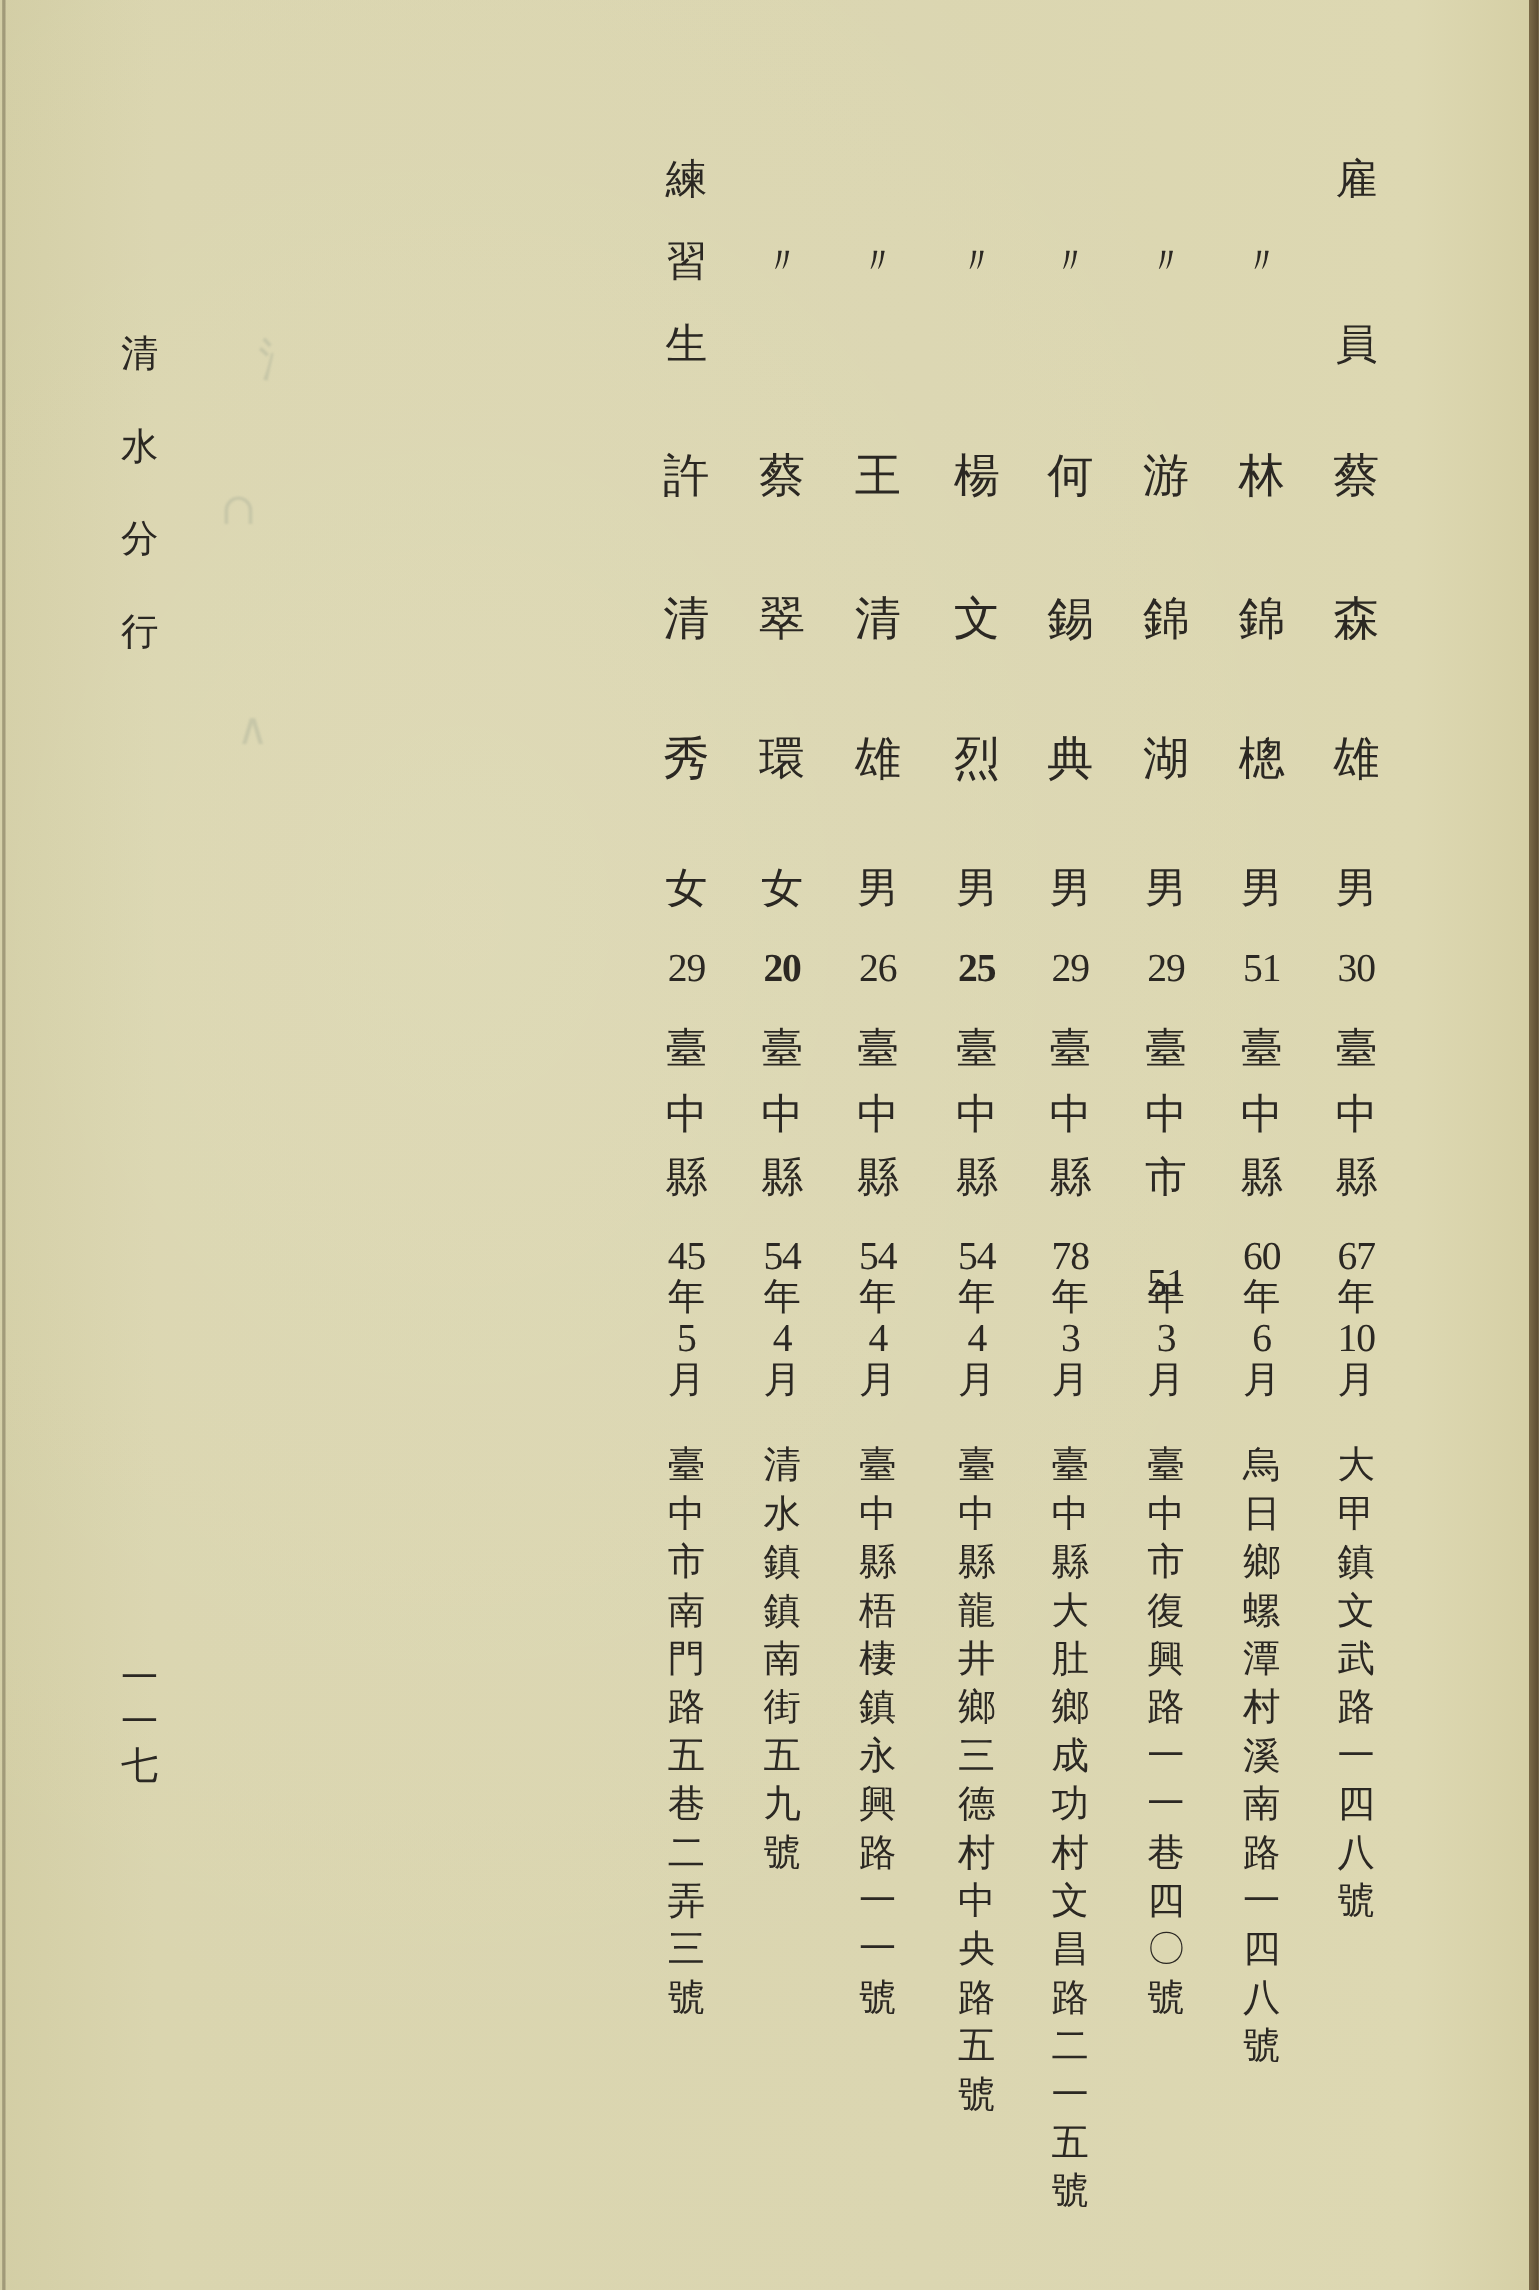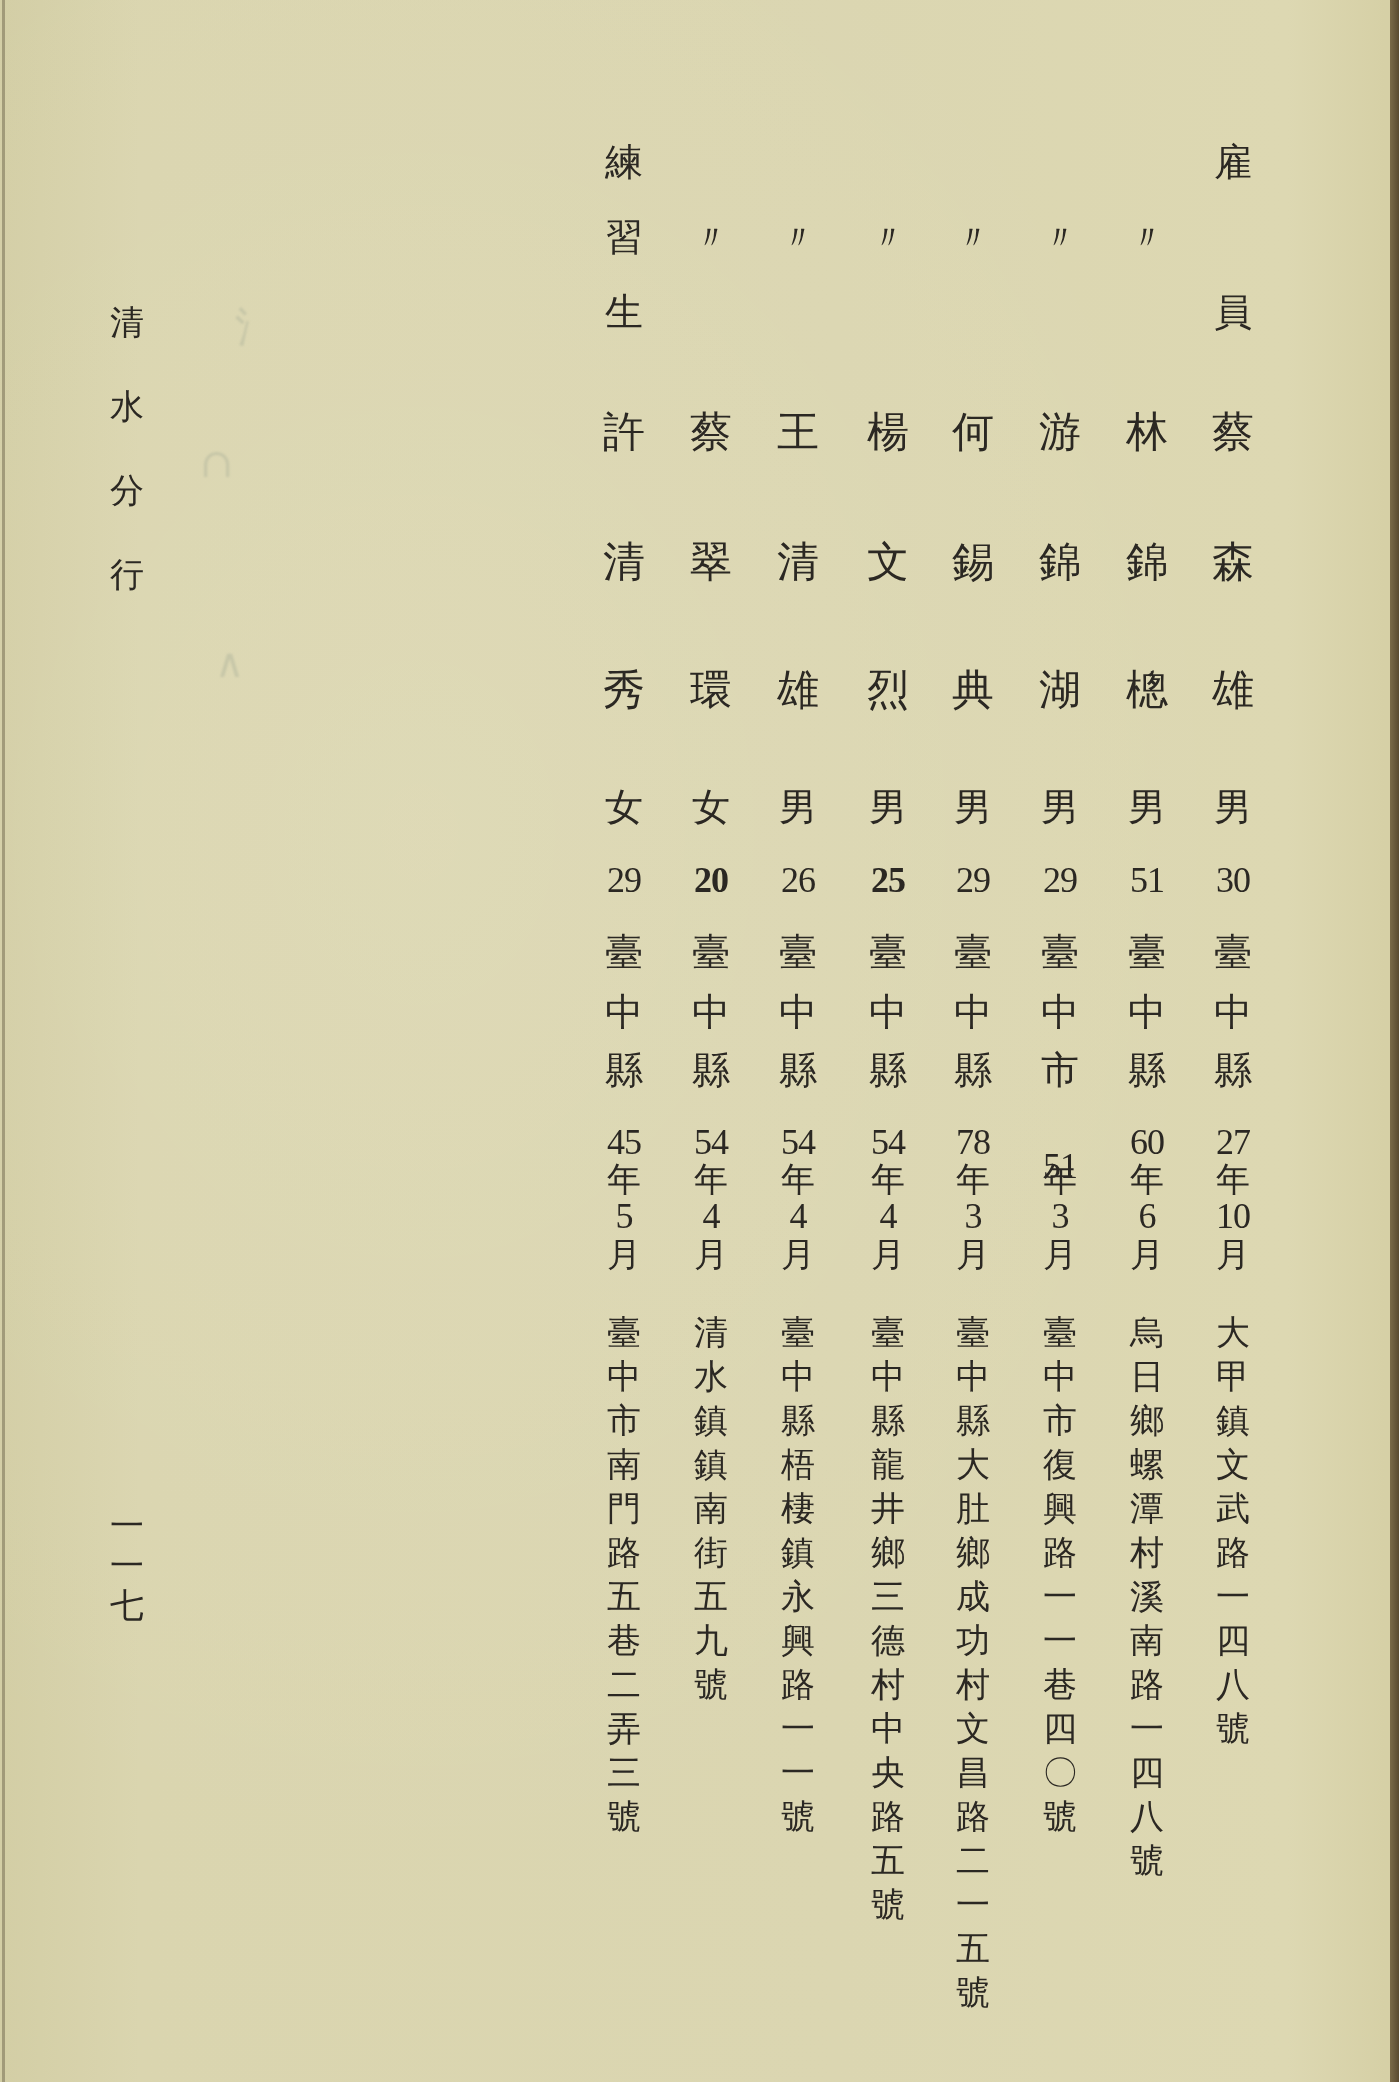--- a/index.html
+++ b/index.html
@@ -147,21 +147,21 @@
         <div class="glyph" style="top: 140px;">雇</div>
         <div class="glyph" style="top: 290px;">員</div>
         <div class="glyph big" style="top: 410px;">蔡</div>
         <div class="glyph big" style="top: 540px;">森</div>
         <div class="glyph big" style="top: 668px;">雄</div>
         <div class="glyph" style="top: 785px;">男</div>
         <div class="glyph num" style="top: 858px;">30</div>
         <div class="glyph" style="top: 930px;">臺</div>
         <div class="glyph" style="top: 990px;">中</div>
         <div class="glyph" style="top: 1048px;">縣</div>
-        <div class="glyph num" style="top: 1120px;">27</div>
+        <div class="glyph num" style="top: 1120px;">67</div>
         <div class="glyph small" style="top: 1157px;">年</div>
         <div class="glyph num" style="top: 1194px;">10</div>
         <div class="glyph small" style="top: 1232px;">月</div>
         <div class="address">
           <span>大</span>
           <span>甲</span>
           <span>鎮</span>
           <span>文</span>
           <span>武</span>
           <span>路</span>

